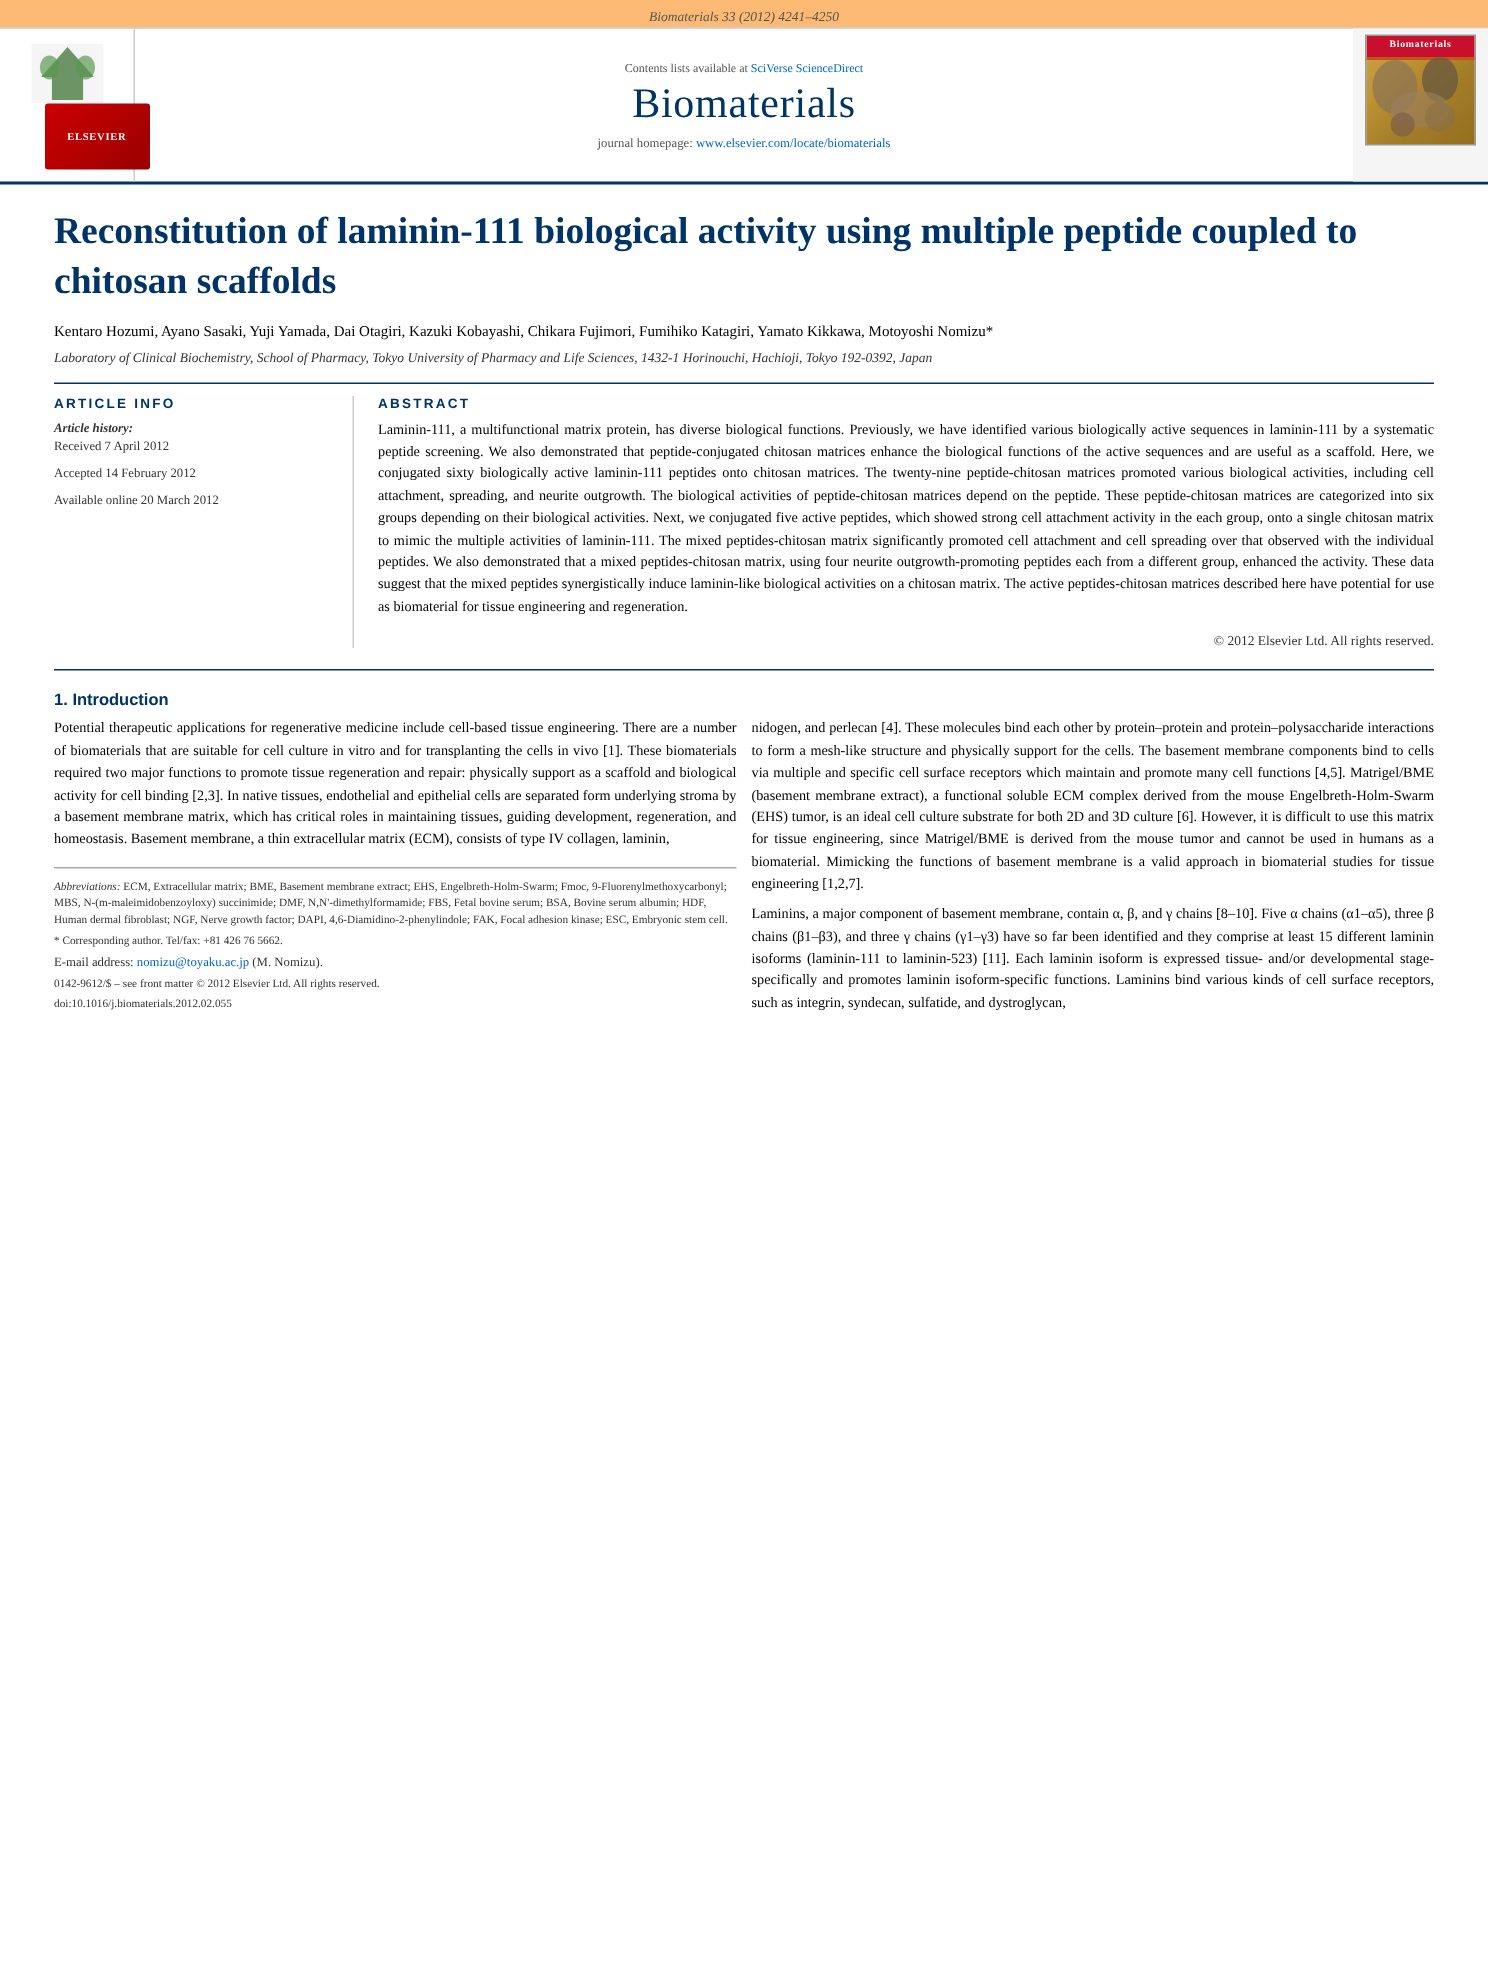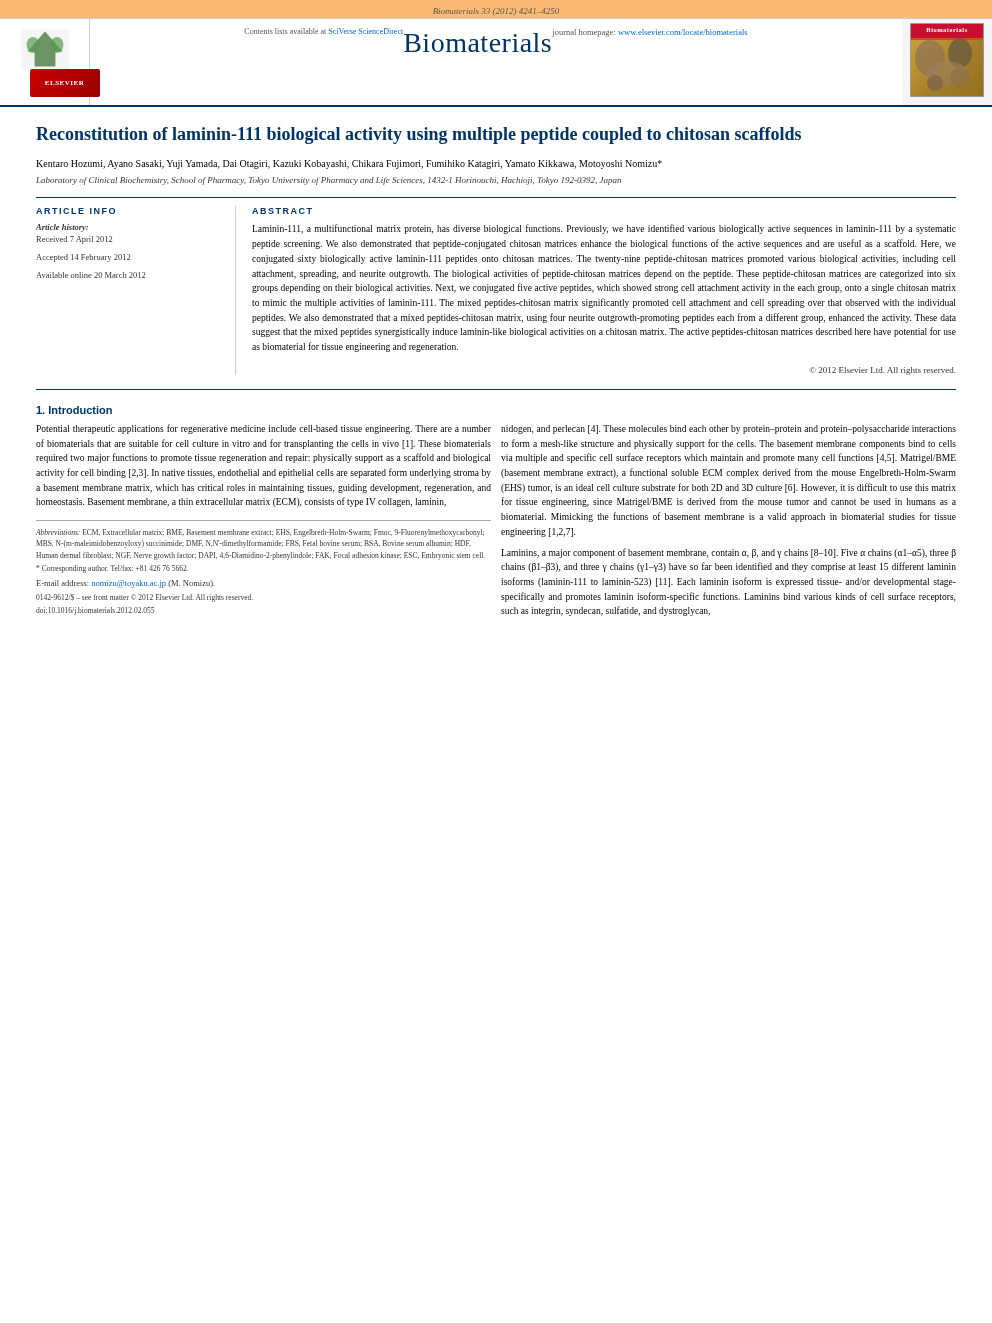--- a/index.html
+++ b/index.html
@@ -40,21 +40,21 @@
       border-right: 1px solid #ccc;
     }
 
     .elsevier-logo {
       display: flex;
       flex-direction: column;
       align-items: center;
     }
     .elsevier-logo .logo-img {
       width: 70px;
-      height: 28px;
+      height: 44px;
       background: linear-gradient(135deg, #c00 0%, #900 100%);
       border-radius: 2px;
       display: flex;
       align-items: center;
       justify-content: center;
       color: #fff;
       font-size: 7px;
       font-weight: bold;
       letter-spacing: 0.5px;
       margin-left: 40px;
@@ -63,21 +63,21 @@
       width: 60px;
       height: 40px;
       margin-top: 2px;
     }
 
     .journal-header-center {
       flex: 1;
       text-align: center;
       padding: 8px 20px;
       display: flex;
-      flex-direction: row;
+      flex-direction: column;
       justify-content: center;
     }
 
     .sciverse-line {
       font-size: 8px;
       color: #555;
       margin-bottom: 4px;
     }
     .sciverse-line a {
       color: #0066cc;
@@ -144,21 +144,21 @@
       letter-spacing: 0.5px;
     }
 
     
     .main-content {
       padding: 16px 36px 20px 36px;
     }
 
     
     .article-title {
-      font-size: 18px;
+      font-size: 25px;
       font-weight: bold;
       color: #003366;
       line-height: 1.3;
       margin-bottom: 10px;
       font-family: 'Times New Roman', Times, serif;
     }
 
     
     .authors {
       font-size: 10px;

